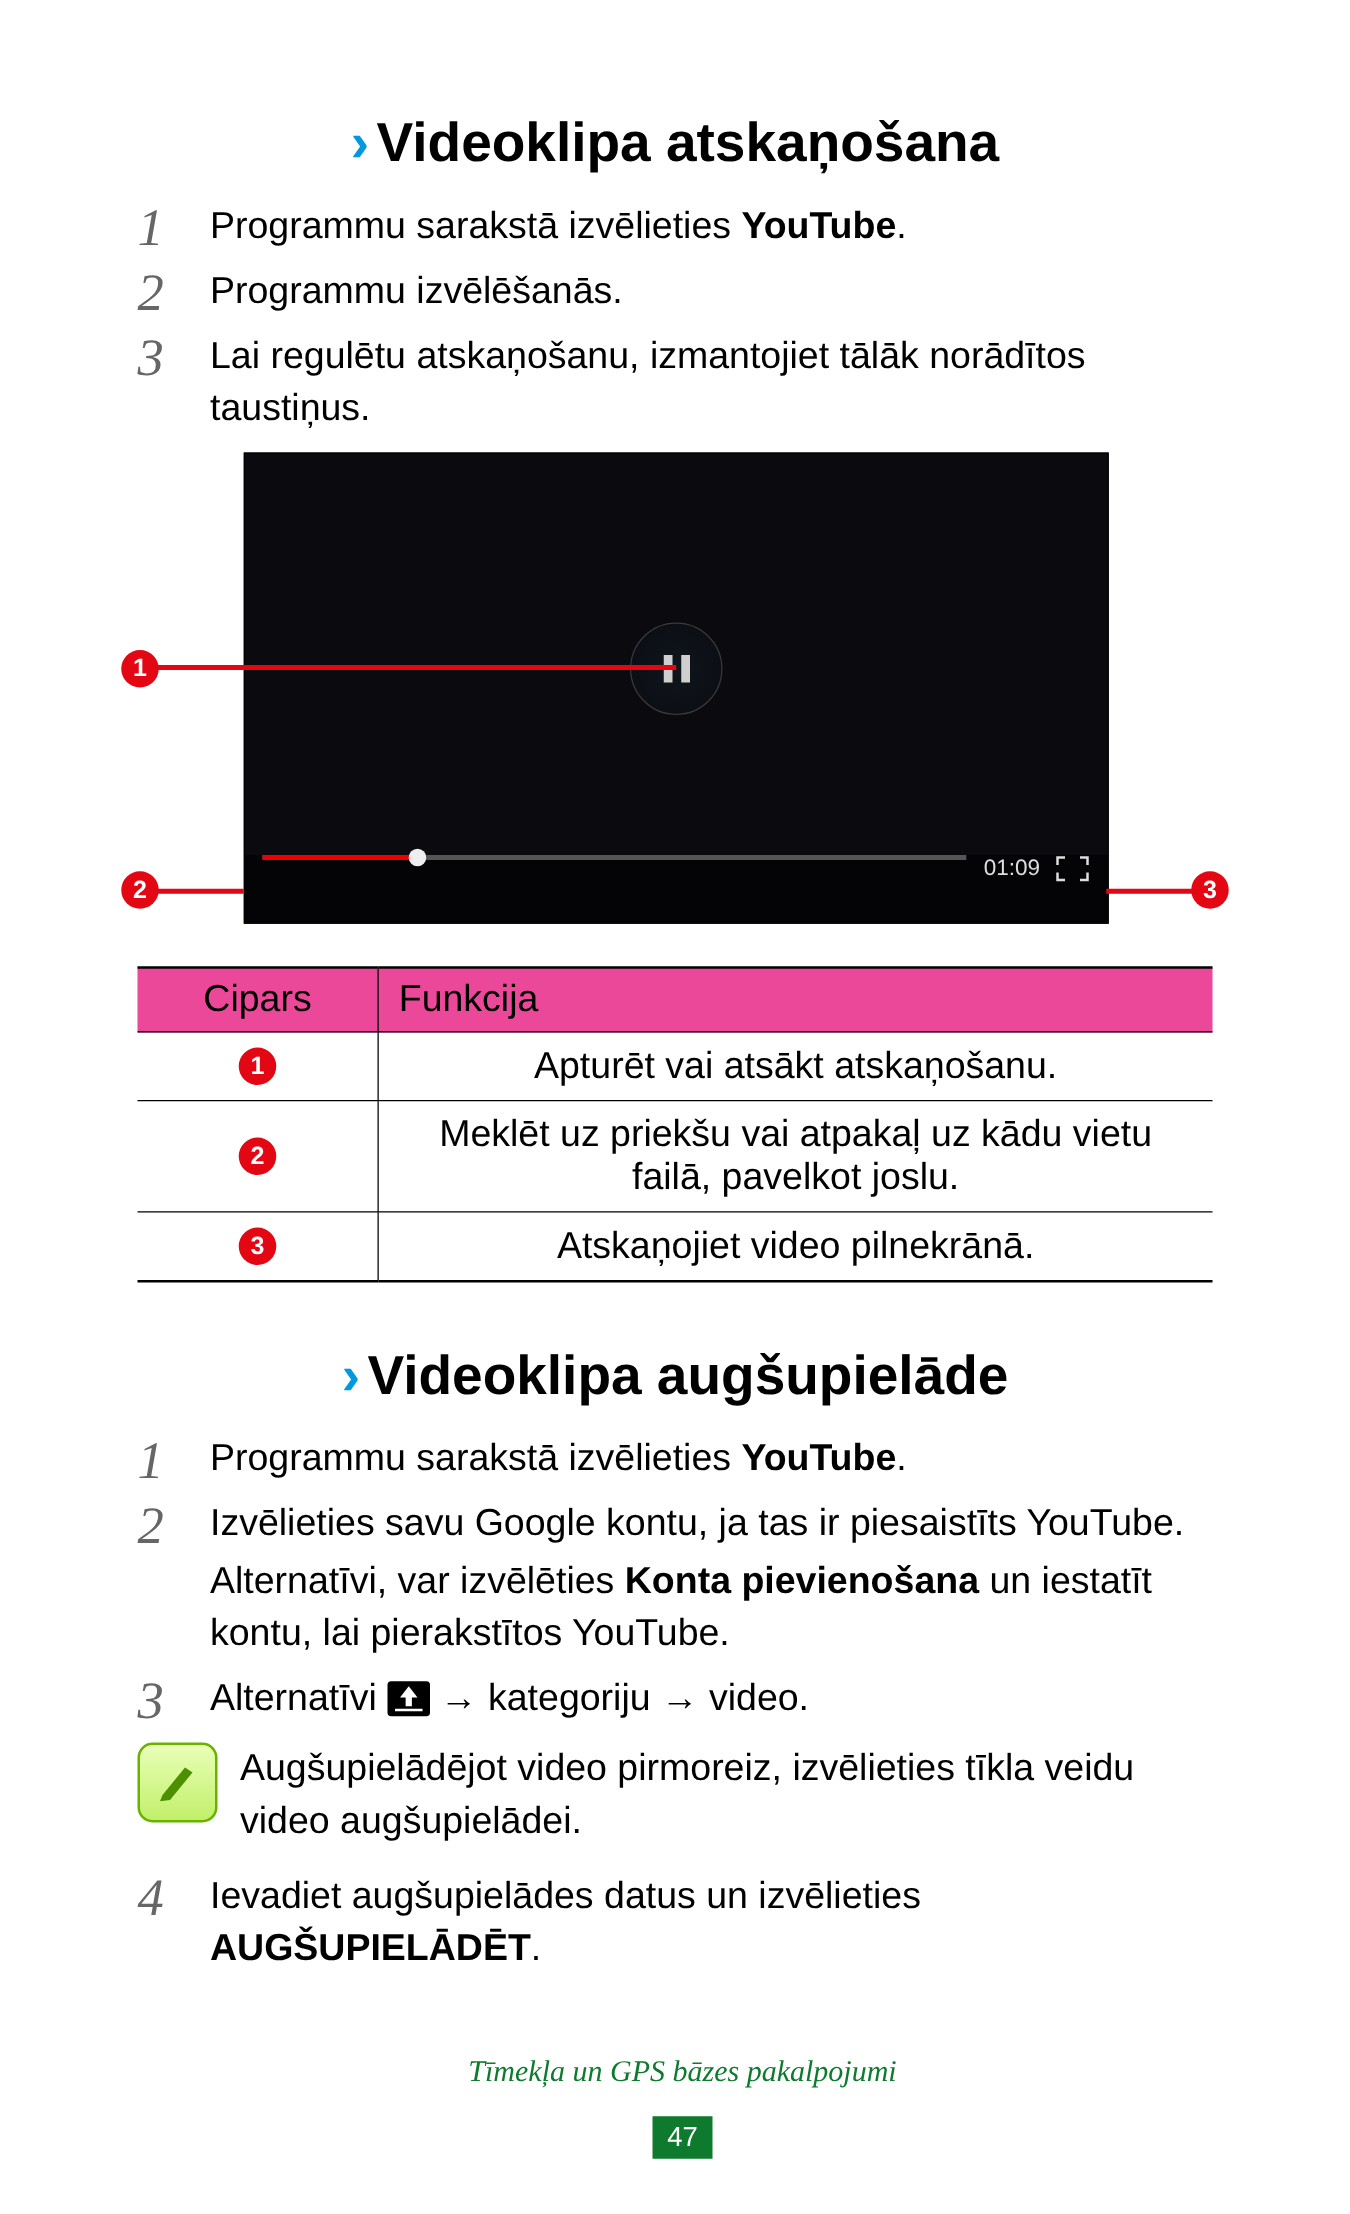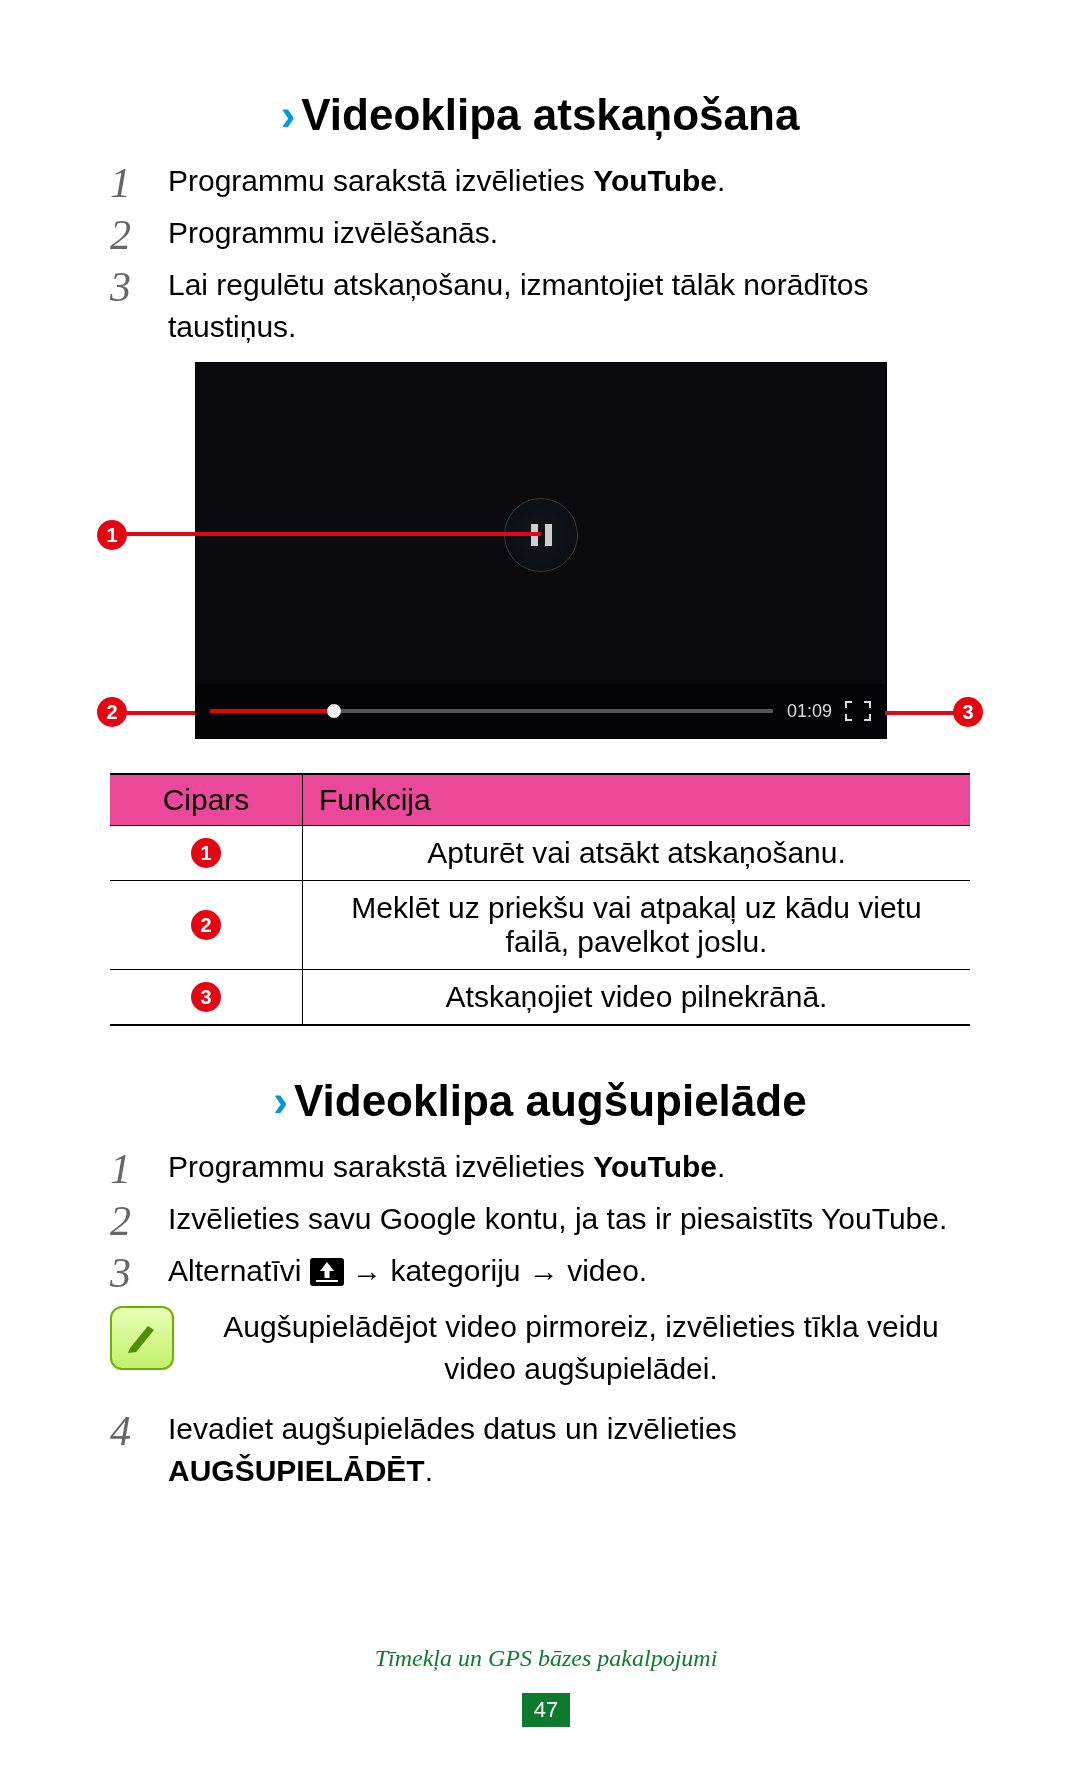--- a/index.html
+++ b/index.html
@@ -77,21 +77,21 @@
     border: 1px solid #3a3a3a;
     border-radius: 50%;
     background: radial-gradient(circle, #10151c 0%, #0a0d12 100%);
     display:flex; align-items:center; justify-content:center;
   }
   .pause-bars { display:flex; gap:7px;}
   .pause-bars span { width:7px; height:22px; background:#cfcfcf;}
   .controls {
     position:absolute; left:0; right:0; bottom:0; height:54px;
     background: rgba(0,0,0,0.6);
-    display:flex; align-items:center;
+    display:flex; 
     padding: 0 14px;
     box-sizing:border-box;
   }
   .seek {
     flex:1; height:4px; background:#555; position:relative; margin-right:14px;
   }
   .seek .played { position:absolute; left:0; top:0; bottom:0; width:22%; background:#e00; }
   .seek .knob { position:absolute; left:22%; top:50%; width:14px; height:14px; border-radius:50%; background:#eee; transform:translate(-50%,-50%);}
   .time { color:#ddd; font-size:18px; margin-right:12px; font-family: Arial, sans-serif; }
   .fullscreen {
@@ -155,21 +155,21 @@
     border-left:7px solid transparent; border-right:7px solid transparent;
     border-bottom:9px solid #fff; transform:translateX(-50%);
   }
   .upload-icon::after {
     content:""; position:absolute; left:50%; top:12px; width:5px; height:8px; background:#fff; transform:translateX(-50%);
   }
   .upload-line { position:absolute; left:6px; right:6px; bottom:4px; height:2px; background:#fff; }
 
   
   .note {
-    display:flex; gap:18px; padding-left:0; margin: 0 0 18px 0; text-align: center;
+    display:flex; gap:18px; padding-left:0; margin: 0 0 18px 0;
   }
   .note-icon {
     flex:0 0 60px; height:60px; border:2px solid #6ab100; border-radius:12px;
     display:flex; align-items:center; justify-content:center;
     background: linear-gradient(#e9ffb8, #c1f06a);
   }
   .note-icon svg { width:36px; height:36px; }
   .note-text { font-size:30px; line-height:1.4; }
 
   
@@ -272,20 +272,23 @@
   <h2 class="section-title">
     <span class="chevron">›</span><span>Videoklipa augšupielāde</span>
   </h2>
 
   <ol class="steps">
     <li>
       <span>Programmu sarakstā izvēlieties </span><span class="bold">YouTube</span><span>.</span>
     </li>
     <li>
       <span>Izvēlieties savu Google kontu, ja tas ir piesaistīts YouTube.</span>
+      <div style="margin-top:4px">
+        <span>Alternatīvi, var izvēlēties </span><span class="bold">Konta pievienošana</span><span> un iestatīt kontu, lai pierakstītos YouTube.</span>
+      </div>
     </li>
     <li>
       <span>Alternatīvi </span><span class="upload-icon"><span class="upload-line"></span></span><span> → kategoriju → video.</span>
       <div class="note" style="margin-top:14px; margin-left:-58px;">
         <div class="note-icon">
           <svg viewBox="0 0 36 36">
               <path d="M6 28 L24 6 L30 10 L12 32 L4 33 Z" fill="#4d8f00"></path>
             </svg>
         </div>
         <div class="note-text">Augšupielādējot video pirmoreiz, izvēlieties tīkla veidu video augšupielādei.</div>

